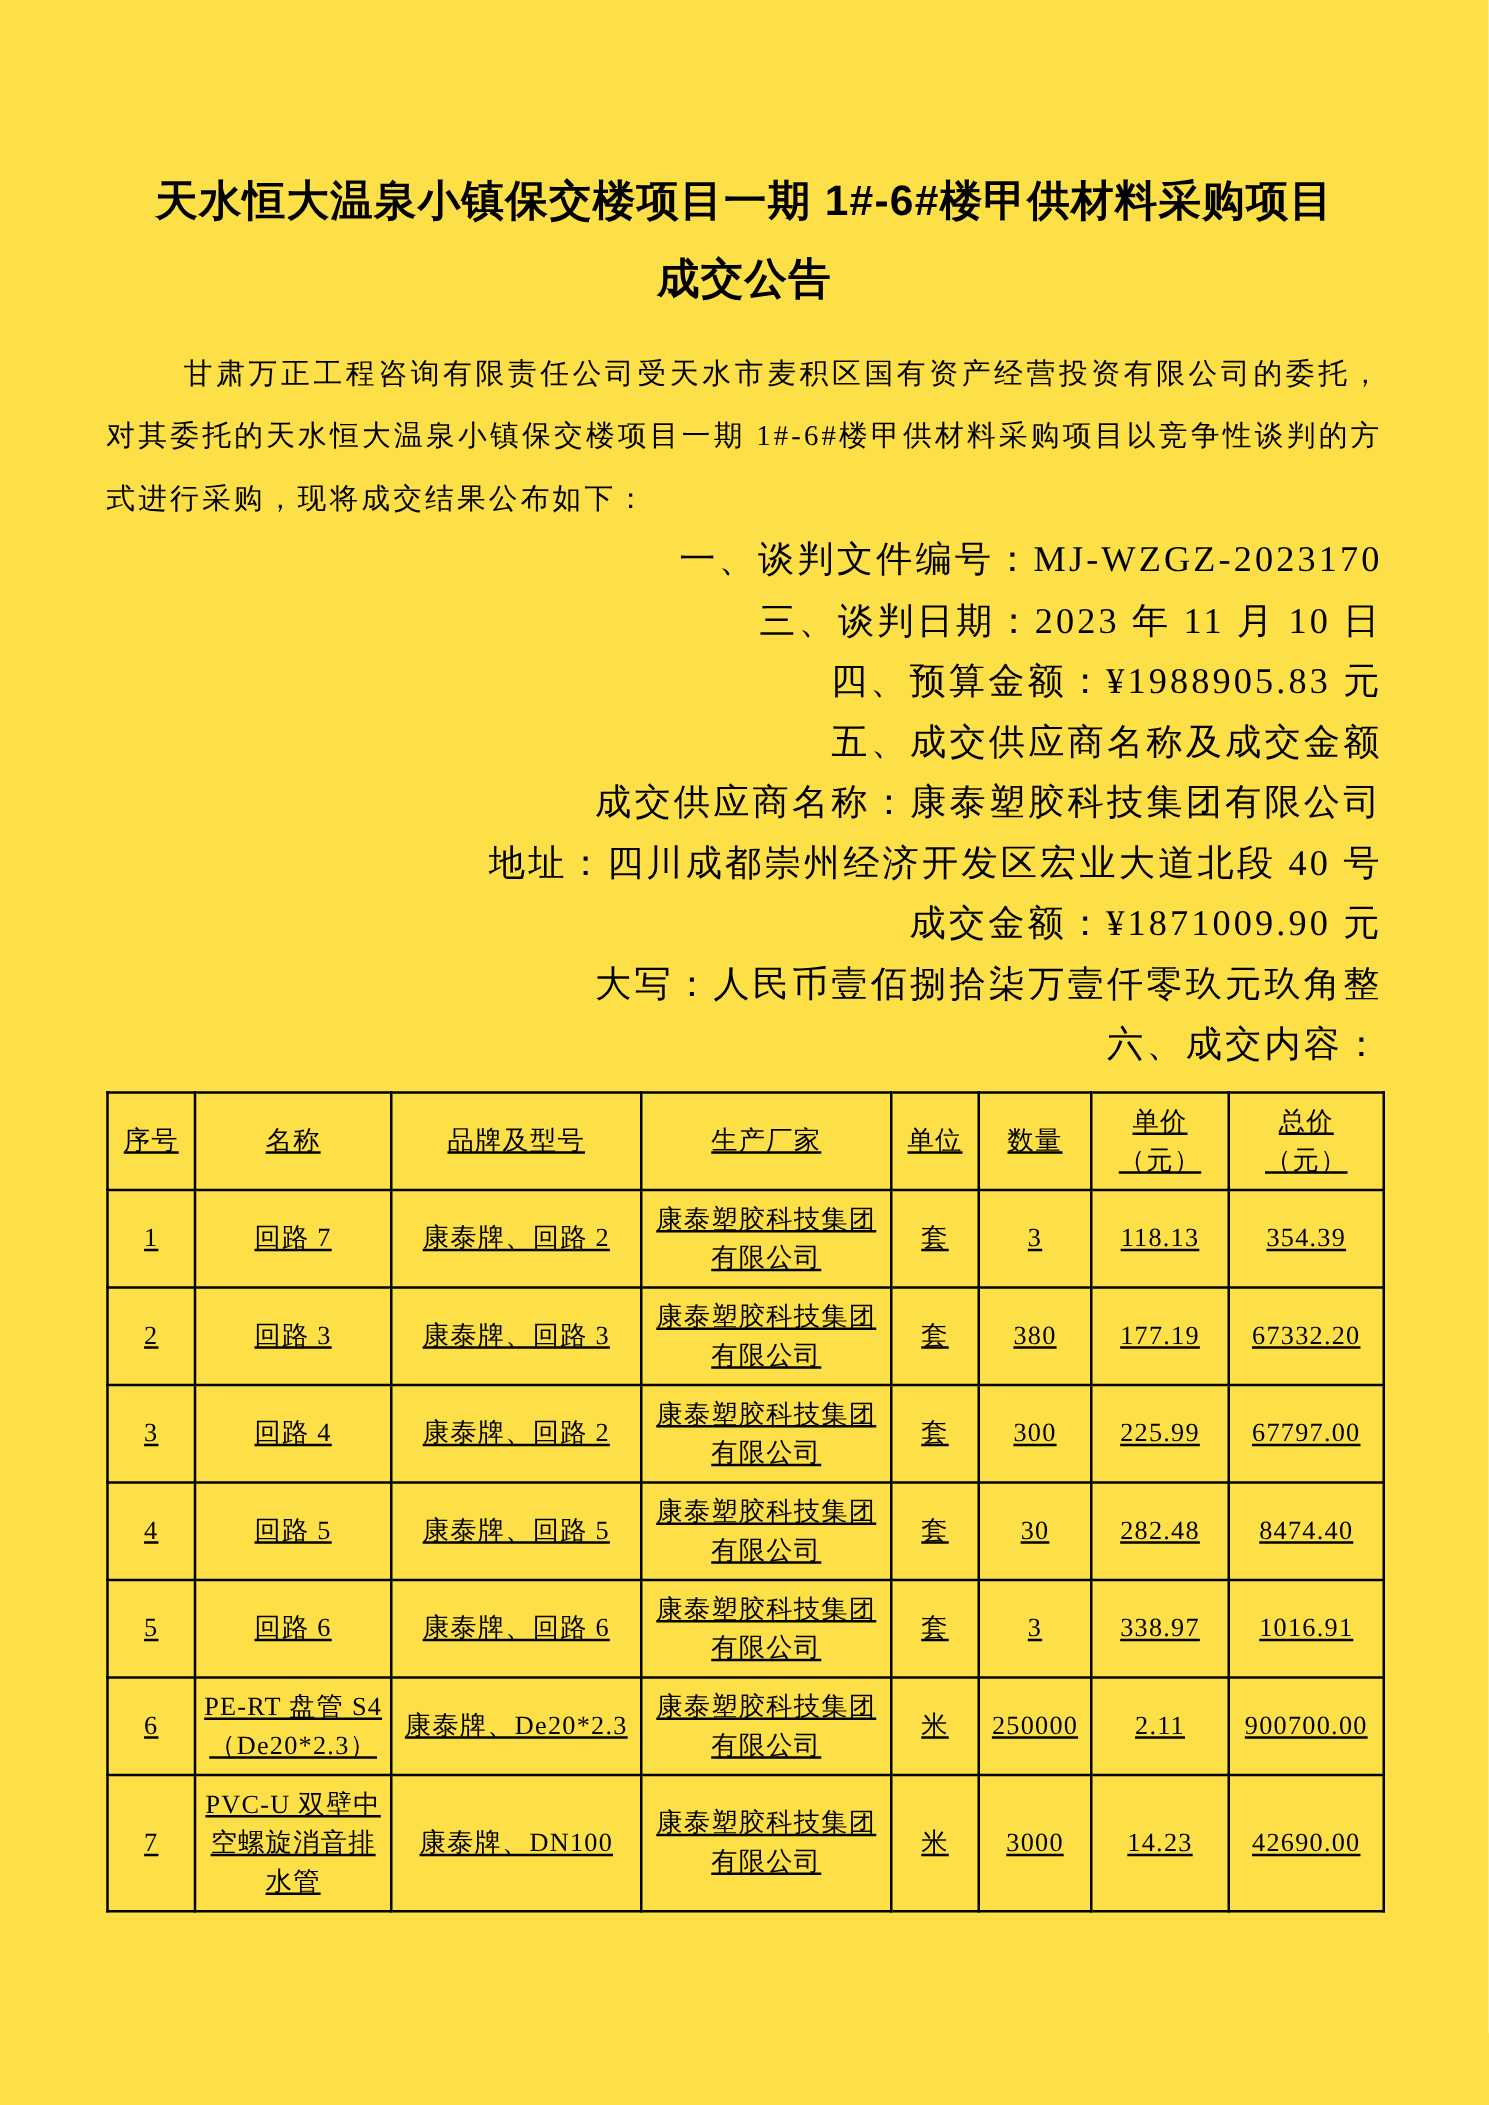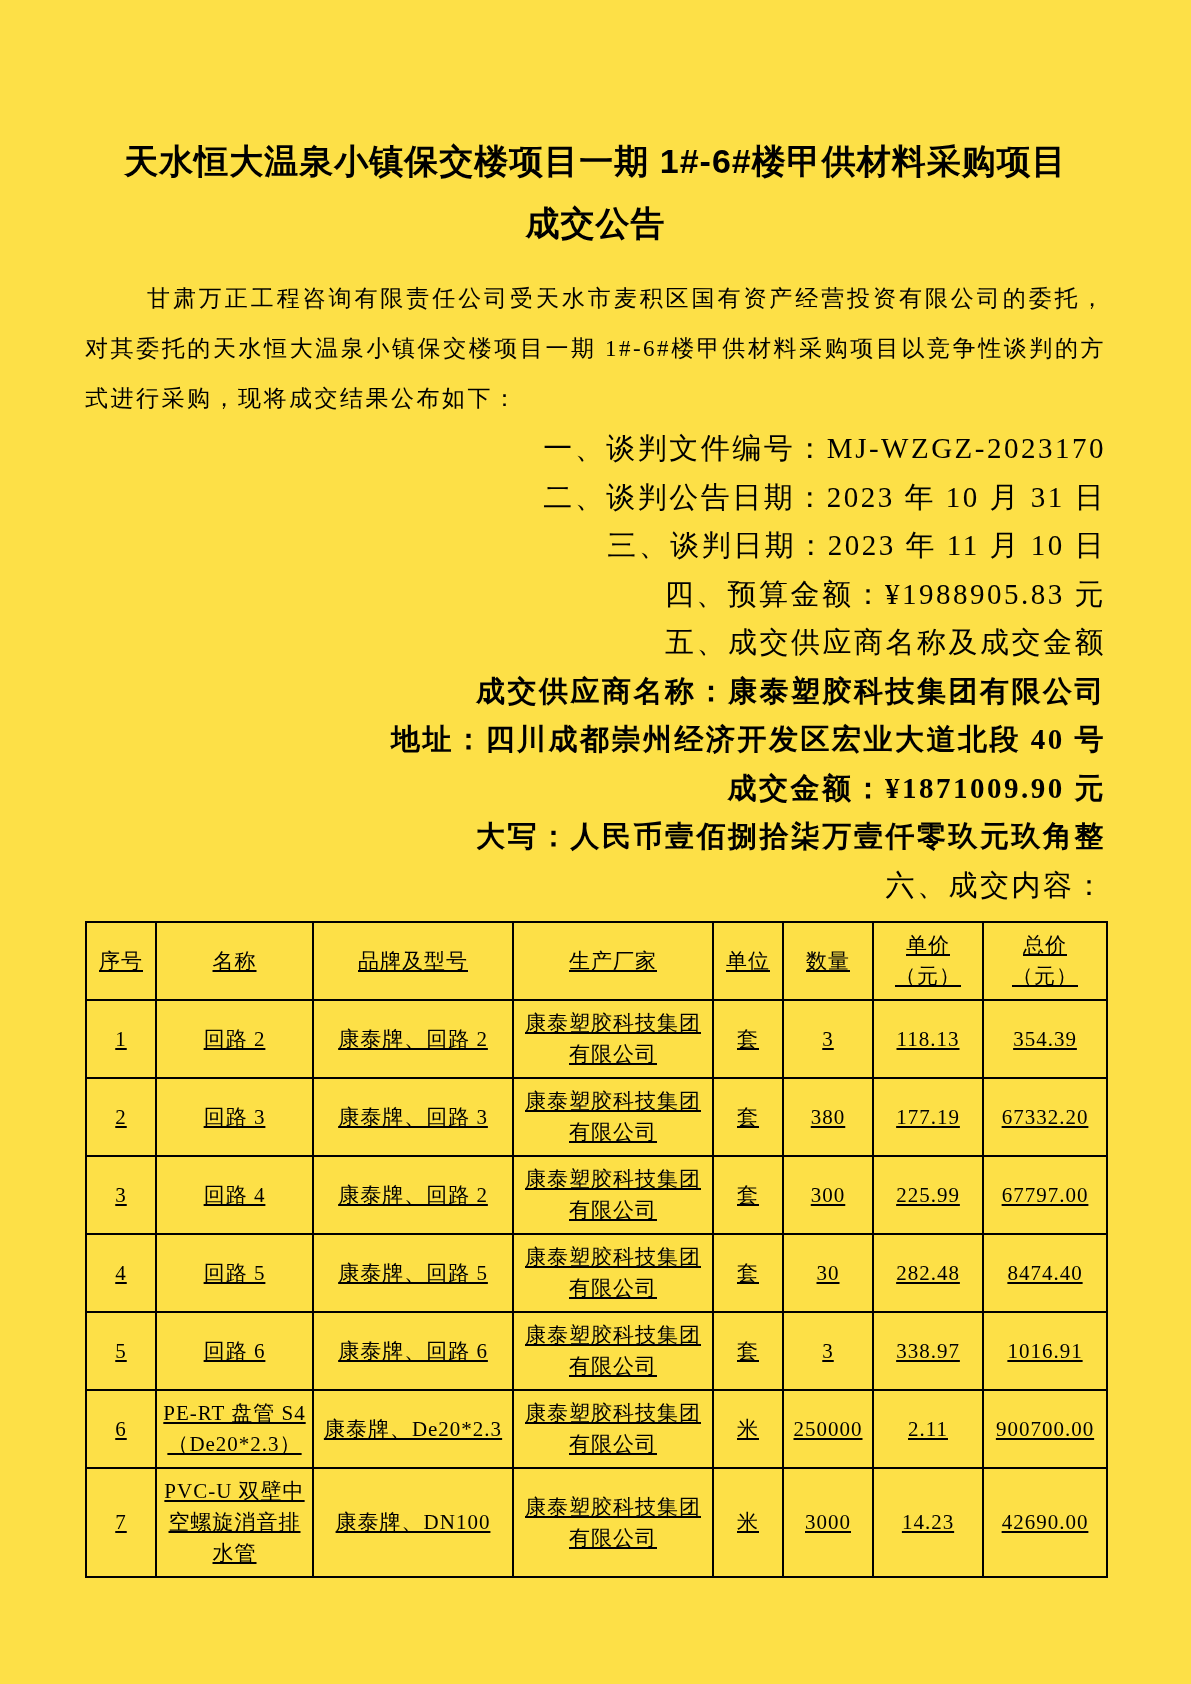--- a/index.html
+++ b/index.html
@@ -35,21 +35,21 @@
     text-indent: 62px;
   }
   .item-list { margin-top: 0; }
   .list-line {
     font-size: 29px;
     line-height: 48.5px;
     letter-spacing: 2.5px;
     text-align: right;
   }
   .lvl-1 { margin-left: 62px; }
-  .lvl-2 { margin-left: 128px; font-weight: bold; }
+  .lvl-2 { margin-left: 128px; }
   table.deal-table {
     width: 100%;
     margin-top: 12px;
     border-collapse: collapse;
     table-layout: fixed;
     text-decoration: underline;
   }
   table.deal-table th,
   table.deal-table td {
     border: 2px solid #000000;
@@ -71,21 +71,20 @@
 
   <h1 class="doc-title">
     <span>天水恒大温泉小镇保交楼项目一期 1#-6#楼甲供材料采购项目</span><br>
     <span>成交公告</span>
   </h1>
 
   <p class="intro">甘肃万正工程咨询有限责任公司受天水市麦积区国有资产经营投资有限公司的委托，对其委托的天水恒大温泉小镇保交楼项目一期 1#-6#楼甲供材料采购项目以竞争性谈判的方式进行采购，现将成交结果公布如下：</p>
 
   <div class="item-list">
     <div class="list-line lvl-1">一、谈判文件编号：MJ-WZGZ-2023170</div>
-    <div class="list-line lvl-1">二、谈判公告日期：2023 年 10 月 31 日</div>
     <div class="list-line lvl-1">三、谈判日期：2023 年 11 月 10 日</div>
     <div class="list-line lvl-1">四、预算金额：¥1988905.83 元</div>
     <div class="list-line lvl-1">五、成交供应商名称及成交金额</div>
     <div class="list-line lvl-2">成交供应商名称：康泰塑胶科技集团有限公司</div>
     <div class="list-line lvl-2">地址：四川成都崇州经济开发区宏业大道北段 40 号</div>
     <div class="list-line lvl-2">成交金额：¥1871009.90 元</div>
     <div class="list-line lvl-2">大写：人民币壹佰捌拾柒万壹仟零玖元玖角整</div>
     <div class="list-line lvl-1">六、成交内容：</div>
   </div>
 
@@ -110,21 +109,21 @@
         <th>数量</th>
         <th>单价
 （元）</th>
         <th>总价
 （元）</th>
       </tr>
     </thead>
     <tbody>
       <tr>
         <td>1</td>
-        <td>回路 2</td>
+        <td>回路 7</td>
         <td>康泰牌、回路 2</td>
         <td>康泰塑胶科技集团
 有限公司</td>
         <td>套</td>
         <td>3</td>
         <td>118.13</td>
         <td>354.39</td>
       </tr>
       <tr>
         <td>2</td>

